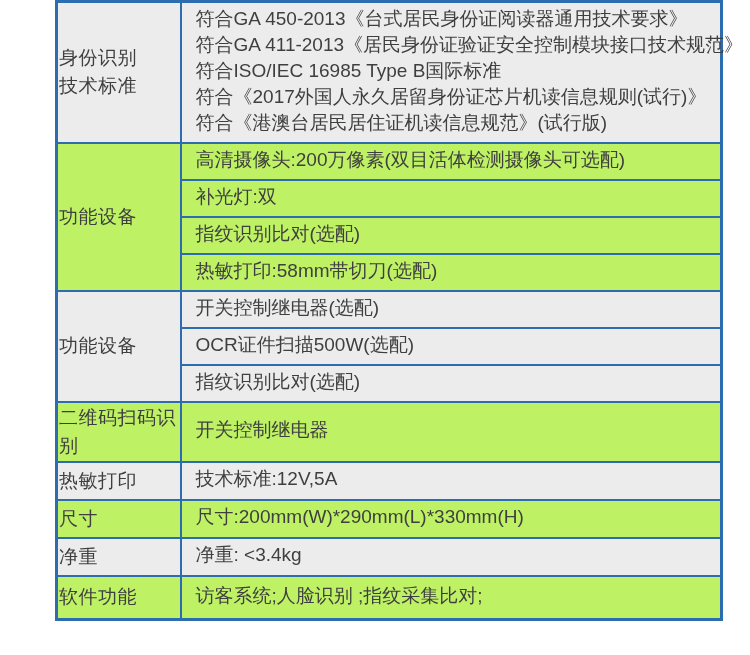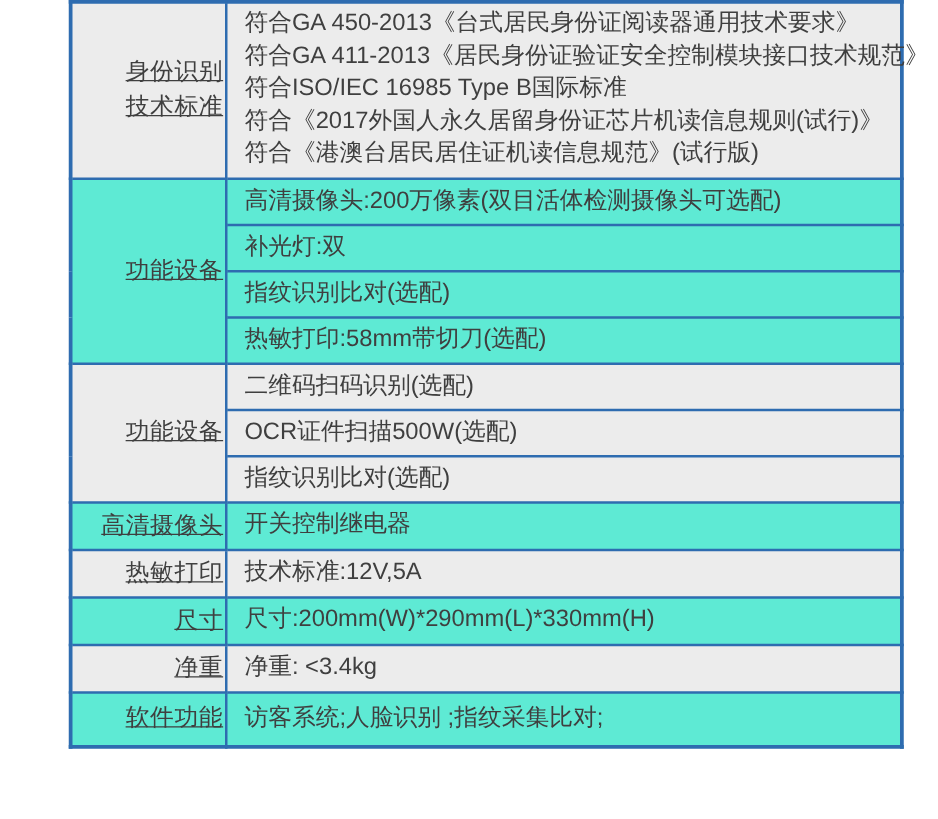--- a/index.html
+++ b/index.html
@@ -17,42 +17,41 @@
   table.spec{
     border-collapse:collapse;
     table-layout:fixed;
     width:665px;
     border:3px solid var(--blue);
   }
   col.c-label{width:124px;}
   col.c-value{width:541px;}
   td{border:2px solid var(--blue);}
   td.label{
-    text-align:right;
+    text-align:left;
     vertical-align:middle;
     font-size:19px;
     font-weight:500;
     letter-spacing:0.5px;
     line-height:28px;
-    text-decoration:underline;
   }
   td.value{
     vertical-align:middle;
     font-size:19px;
     font-weight:500;
     padding:0 0 3px 14px;
     white-space:nowrap;
     overflow:visible;
   }
   td.value .line{
     line-height:26px;
     white-space:nowrap;
   }
   .bg-gray{background:var(--gray);}
-  .bg-white{background:#5eead4;margin-top:12px;}
+  .bg-white{background:#bef264;margin-top:12px;}
   tr.r-tall{height:141px;}
   tr.r-sub{height:37px;}
   tr.r-single{height:38px;}
   tr.r-last{height:44px;}
 </style>
 </head>
 <body>
 
 <div class="spec-wrap">
   <table class="spec">
@@ -89,32 +88,32 @@
         <td class="value bg-white">指纹识别比对(选配)</td>
       </tr>
       <tr class="r-sub">
         <td class="value bg-white">热敏打印:58mm带切刀(选配)</td>
       </tr>
 
       <tr class="r-sub">
         <td class="label bg-gray" rowspan="3">
           <div>功能设备</div>
         </td>
-        <td class="value bg-gray">二维码扫码识别(选配)</td>
+        <td class="value bg-gray">开关控制继电器(选配)</td>
       </tr>
       <tr class="r-sub">
         <td class="value bg-gray">OCR证件扫描500W(选配)</td>
       </tr>
       <tr class="r-sub">
         <td class="value bg-gray">指纹识别比对(选配)</td>
       </tr>
 
       <tr class="r-single">
         <td class="label bg-white">
-          <div>高清摄像头</div>
+          <div>二维码扫码识别</div>
         </td>
         <td class="value bg-white">开关控制继电器</td>
       </tr>
 
       <tr class="r-single">
         <td class="label bg-gray">
           <div>热敏打印</div>
         </td>
         <td class="value bg-gray">技术标准:12V,5A</td>
       </tr>

